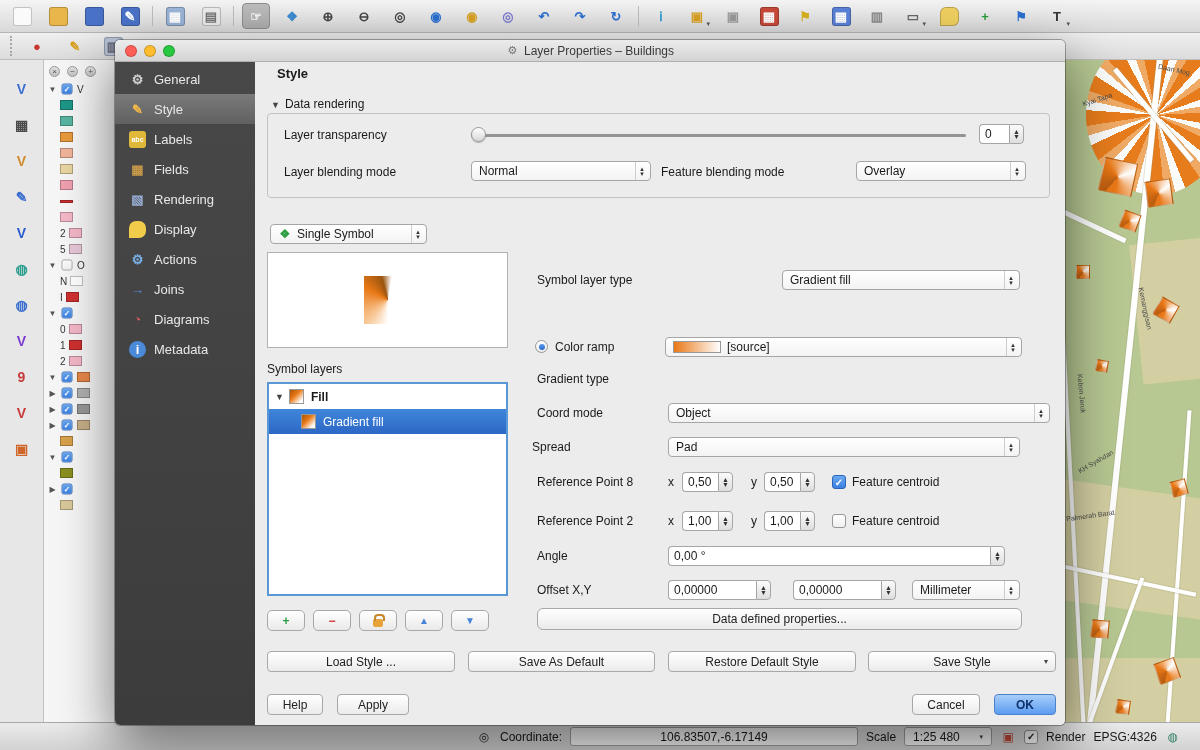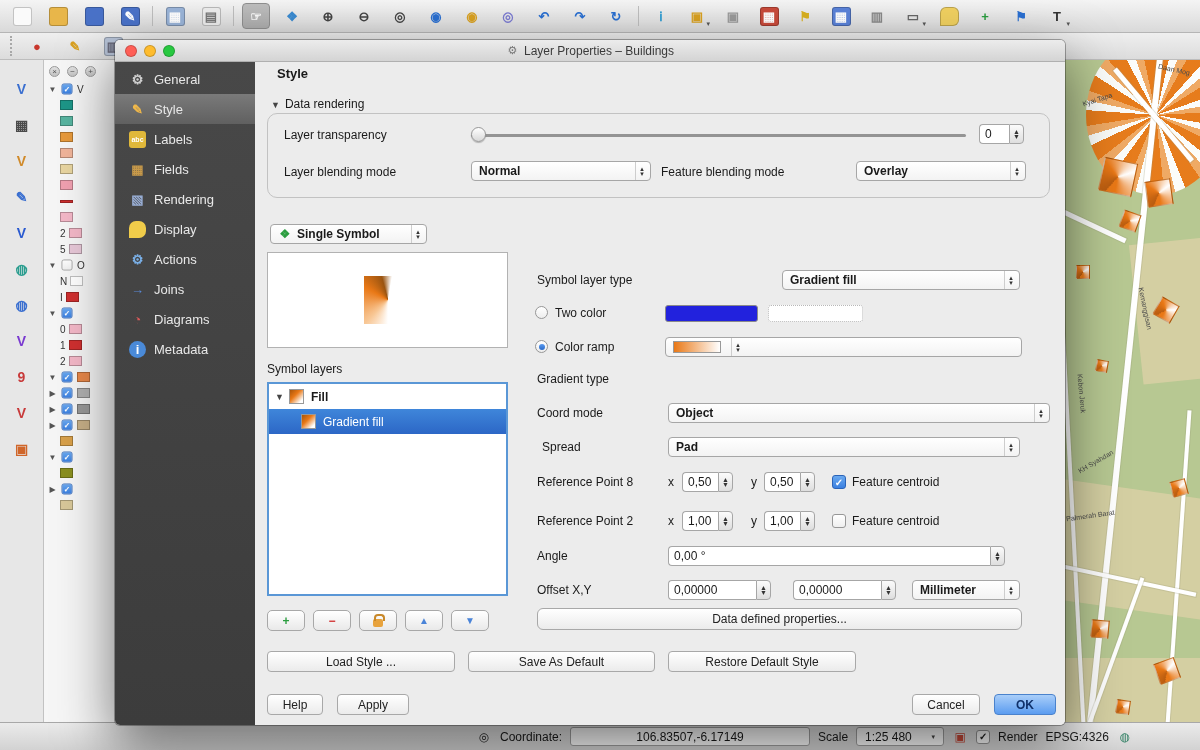--- a/index.html
+++ b/index.html
@@ -55,27 +55,27 @@
 #dlg-sidebar{width:140px;background:linear-gradient(#484848,#3c3c3c);flex:0 0 auto;padding-top:2px;}
 .sbitem{height:30px;display:flex;align-items:center;gap:8px;padding-left:14px;color:#e8e8e8;font-size:13px;}
 .sbitem.active{background:linear-gradient(#7a7a7a,#606060);}
 .sbicon{width:17px;height:17px;display:inline-flex;align-items:center;justify-content:center;font-size:13px;font-weight:bold;border-radius:3px;flex:0 0 auto;}
 #dlg-content{position:relative;flex:1;background:#ececec;}
 
 .flabel{position:absolute;font-size:12px;color:#1a1a1a;white-space:nowrap;}
 .bold{font-weight:bold;}
 .tri{font-size:9px;color:#444;margin-right:5px;}
 
-#groupbox{position:absolute;left:12px;top:51px;width:783px;height:85px;border:1px solid #c2c2c2;border-radius:10px;}
+#groupbox{position:absolute;left:12px;top:51px;width:783px;height:85px;border:1px solid #c2c2c2;border-radius:4px;}
 .slider{position:absolute;height:20px;}
 .slider .track{position:absolute;left:0;right:0;top:9px;height:3px;background:#949494;border-radius:2px;}
 .slider .shandle{position:absolute;left:0;top:2px;width:15px;height:15px;border-radius:50%;background:linear-gradient(#ffffff,#d8d8d8);border:1px solid #979797;box-shadow:0 1px 1px rgba(0,0,0,.25);}
 
 .combo{position:absolute;height:20px;background:linear-gradient(#ffffff,#f3f3f3);border:1px solid #a6a6a6;border-radius:4px;display:flex;align-items:center;padding:0 2px 0 7px;font-size:12px;}
-.combo .ctext{flex:1;white-space:nowrap;overflow:hidden;font-weight:bold;}
+.combo .ctext{flex:1;white-space:nowrap;overflow:hidden;}
 .combo .arrows{width:13px;height:100%;display:flex;flex-direction:column;align-items:center;justify-content:center;border-left:1px solid #cdcdcd;margin-left:4px;flex:0 0 auto;}
 .combo .arrows i,.spin .stepper i{font-style:normal;font-size:7px;line-height:5px;color:#333;}
 .cicon{width:14px;height:14px;display:flex;align-items:center;justify-content:center;margin-right:5px;font-size:12px;font-weight:bold;flex:0 0 auto;}
 .rampchip{width:48px;height:12px;background:linear-gradient(90deg,#e97816,#ffffff);border:1px solid #999;margin-right:6px;flex:0 0 auto;}
 
 .spin{position:absolute;height:20px;display:flex;}
 .spin .stext{background:#fff;border:1px solid #a6a6a6;border-right:none;border-radius:4px 0 0 4px;display:flex;align-items:center;padding:0 5px;font-size:12px;white-space:nowrap;}
 .spin .stepper{width:15px;background:linear-gradient(#fbfbfb,#dedede);border:1px solid #a6a6a6;border-radius:0 4px 4px 0;display:flex;flex-direction:column;align-items:center;justify-content:center;}
 
 .cb{width:14px;height:14px;border:1px solid #979797;border-radius:3px;background:linear-gradient(#ffffff,#efefef);display:inline-flex;align-items:center;justify-content:center;flex:0 0 auto;}
@@ -409,21 +409,21 @@
     <div class="mlabel" style="left: 1008px; top: 245px; transform: rotate(78deg);">Kemanggisan</div>
     <div class="mlabel" style="left: 946px; top: 330px; transform: rotate(85deg);">Kebon Jeruk</div>
     <div class="mlabel" style="left: 960px; top: 398px; transform: rotate(-30deg);">KH Syahdan</div>
     <div class="mlabel" style="left: 950px; top: 452px; transform: rotate(-8deg);">Palmerah Barat</div>
   </div>
 
 <div id="statusbar">
   <span class="sbspacer"></span>
   <span class="sicon">◎</span>
   <span>Coordinate:</span>
-  <span class="sfield" style="width:240px">106.83507,-6.17149</span>
+  <span class="sfield" style="width:288px">106.83507,-6.17149</span>
   <span>Scale</span>
   <span class="sfield" style="width:88px;justify-content:space-between">
       <span>1:25 480</span>
       <span style="font-size:7px;color:#444">▾</span>
     </span>
   <span class="sicon" style="color:#c84a3a">▣</span>
   <span class="cb plain checked"></span>
   <span>Render</span>
   <span>EPSG:4326</span>
   <span class="sicon" style="color:#2a7d5f">◍</span>
@@ -566,52 +566,47 @@
         <div class="prow" style="top:8px">
           <span class="flabel" style="left:7px;top:3px">Symbol layer type</span>
           <div class="combo" style="left:252px;top:0;width:238px">
             <span class="ctext">Gradient fill</span>
             <span class="arrows">
                 <i>▴</i>
                 <i>▾</i>
               </span>
           </div>
         </div>
-        <div class="prow" style="top:41px">
-          <span class="radio" style="left:5px;top:3px"></span>
-          <span class="flabel" style="left:25px;top:3px">Two color</span>
-          <span class="swatch" style="left:135px;top:2px;width:93px;background:#2222dd;border:1px solid #8a8a8a"></span>
-          <span class="swatch" style="left:238px;top:2px;width:95px;background:#ffffff;border:1px dotted #b8b8b8"></span>
-        </div>
         <div class="prow" style="top:75px">
           <span class="radio selected" style="left:5px;top:3px"></span>
           <span class="flabel" style="left:25px;top:3px">Color ramp</span>
           <div class="combo" style="left:135px;top:0;width:357px">
             <span class="rampchip"></span>
+            <span class="ctext">[source]</span>
             <span class="arrows">
                 <i>▴</i>
                 <i>▾</i>
               </span>
           </div>
         </div>
         <div class="prow" style="top:107px">
           <span class="flabel" style="left:7px;top:3px">Gradient type</span>
         </div>
         <div class="prow" style="top:141px">
           <span class="flabel" style="left:7px;top:3px">Coord mode</span>
           <div class="combo" style="left:138px;top:0;width:382px">
             <span class="ctext">Object</span>
             <span class="arrows">
                 <i>▴</i>
                 <i>▾</i>
               </span>
           </div>
         </div>
         <div class="prow" style="top:175px">
-          <span class="flabel" style="left:12px;top:3px">Spread</span>
+          <span class="flabel" style="left:2px;top:3px">Spread</span>
           <div class="combo" style="left:138px;top:0;width:352px">
             <span class="ctext">Pad</span>
             <span class="arrows">
                 <i>▴</i>
                 <i>▾</i>
               </span>
           </div>
         </div>
         <div class="prow" style="top:210px">
           <span class="flabel" style="left:7px;top:3px">Reference Point 8</span>
@@ -688,20 +683,24 @@
                 <i>▾</i>
               </span>
           </div>
         </div>
         <span class="btn" style="left:7px;top:346px;width:485px;height:22px;border-radius:6px">Data defined properties...</span>
       </div>
 
       <span class="btn" style="left:12px;top:589px;width:188px">Load Style ...</span>
       <span class="btn" style="left:213px;top:589px;width:187px">Save As Default</span>
       <span class="btn" style="left:413px;top:589px;width:188px">Restore Default Style</span>
+      <span class="btn" style="left:613px;top:589px;width:188px">
+          <span>Save Style</span>
+          <span class="bcaret">▾</span>
+        </span>
 
       <span class="btn" style="left:12px;top:632px;width:56px">Help</span>
       <span class="btn" style="left:82px;top:632px;width:72px">Apply</span>
       <span class="btn" style="left:657px;top:632px;width:68px">Cancel</span>
       <span class="btn primary" style="left:739px;top:632px;width:62px">OK</span>
 
     </div>
   </div>
 </div>
 

